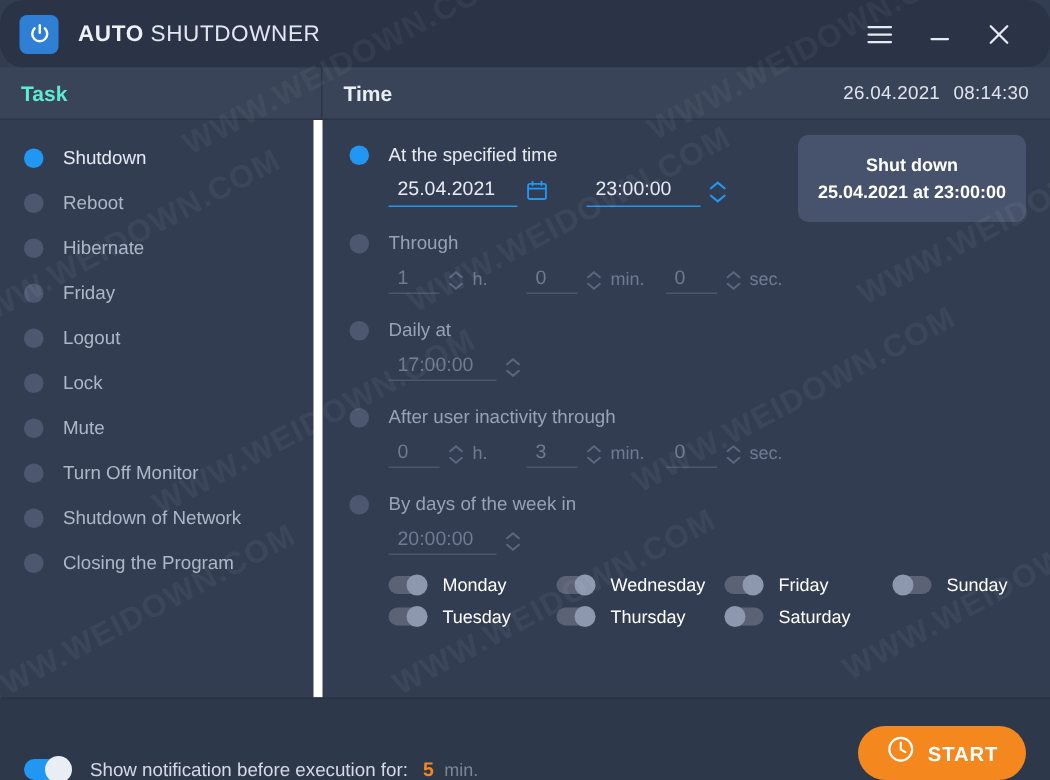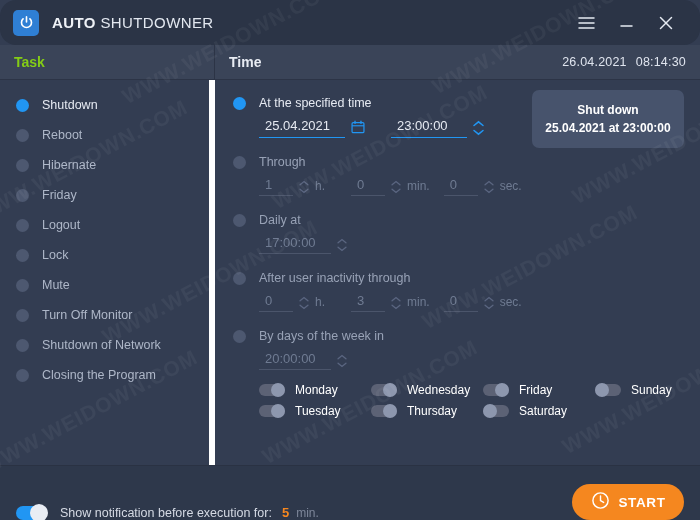--- a/index.html
+++ b/index.html
@@ -51,21 +51,21 @@
     height: 35px; flex: 0 0 35px;
     background: #3a4458;
     display: flex; align-items: center;
     border-bottom: 1px solid #2c3purple;
     border-bottom: 1px solid #2c3446;
     position: relative;
   }
   .colhead .task-h {
     width: 215px; flex: 0 0 215px;
     padding-left: 14px;
-    font-size: 14px; font-weight: 700; color: #84cc16;
+    font-size: 14px; font-weight: 700; color: #5eead4;
     border-right: 1px solid #2c3446;
     height: 100%;
     display: flex; align-items: center;
   }
   .colhead .time-h {
     flex: 1 1 auto;
     padding: 0 14px 0 14px;
     display: flex; align-items: center; justify-content: space-between;
     height: 100%;
   }

